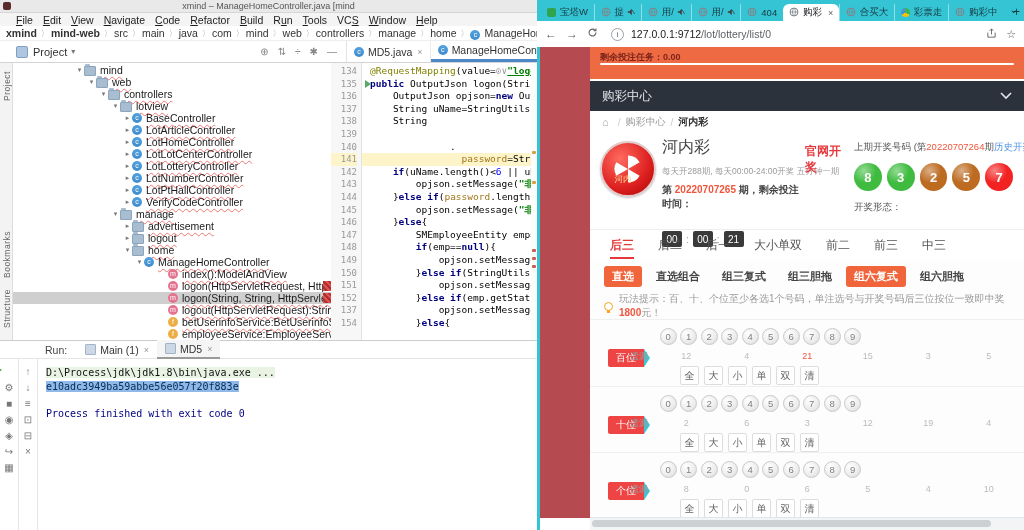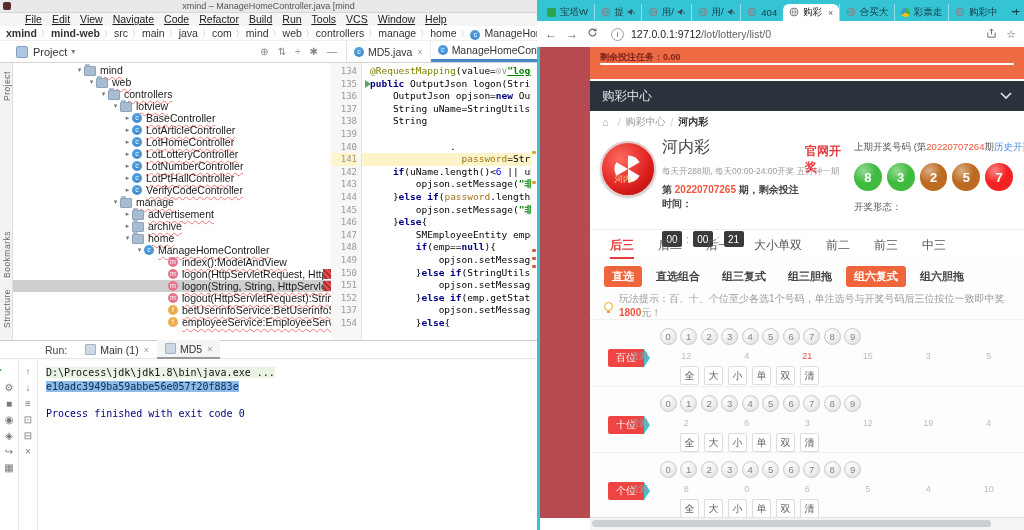--- a/index.html
+++ b/index.html
@@ -3,21 +3,21 @@
 <meta charset="utf-8">
 <style>
   html,body{margin:0;padding:0;background:#fff;}
   #app{position:relative;width:1024px;height:530px;overflow:hidden;
        font-family:"Liberation Sans",sans-serif;-webkit-font-smoothing:antialiased;}
   
   #ide{position:absolute;left:0;top:0;width:537px;height:530px;background:#fff;overflow:hidden;}
   .tbar{position:relative;height:12px;background:#e9e9e9;border-bottom:1px solid #d6d6d6;
         font-size:9px;color:#555;text-align:center;line-height:12px;}
   .appicon{position:absolute;left:3px;top:2px;width:8px;height:8px;background:#5a2b2b;border-radius:2px;}
-  .menubar{height:13px;background:#f4f4f4;font-size:10.5px;color:#1d1d1d;display:flex;padding-left:20px;text-decoration:underline;}
+  .menubar{height:13px;background:#f4f4f4;font-size:10.5px;color:#1d1d1d;display:flex;align-items:center;padding-left:11px;}
   .menubar .mi{padding:0 5px;cursor:default;}
   .menubar .mi u{text-decoration:underline;}
   .crumbs{height:14px;background:#fff;display:flex;align-items:center;font-size:10.5px;color:#333;
           padding-left:6px;white-space:nowrap;overflow:hidden;border-bottom:1px solid #eee;}
   .crumbs .ci{margin-right:2px;}
   .crumbs .sep{color:#999;font-size:8px;margin:0 2px;}
   .crumbs .b{font-weight:bold;}
   .sq{text-decoration:underline;text-decoration-style:wavy;text-decoration-color:rgba(235,80,80,.75);
       text-decoration-thickness:1px;text-underline-offset:2px;}
   .toolrow{height:21px;border-bottom:1px solid #d4d4d4;display:flex;background:#fff;}
@@ -292,20 +292,26 @@
           <div class="trow">
             <span style="width: 110px; flex: 0 0 auto;"></span>
             <span class="chev">▸</span>
             <span class="tico-r tico-class">c</span>
             <span class="sq">LotHomeController</span>
           </div>
           <div class="trow">
             <span style="width: 110px; flex: 0 0 auto;"></span>
             <span class="chev">▸</span>
             <span class="tico-r tico-class">c</span>
+            <span class="sq">LotLotCenterController</span>
+          </div>
+          <div class="trow">
+            <span style="width: 110px; flex: 0 0 auto;"></span>
+            <span class="chev">▸</span>
+            <span class="tico-r tico-class">c</span>
             <span class="sq">LotLotteryController</span>
           </div>
           <div class="trow">
             <span style="width: 110px; flex: 0 0 auto;"></span>
             <span class="chev">▸</span>
             <span class="tico-r tico-class">c</span>
             <span class="sq">LotNumberController</span>
           </div>
           <div class="trow">
             <span style="width: 110px; flex: 0 0 auto;"></span>
@@ -328,21 +334,21 @@
           <div class="trow">
             <span style="width: 110px; flex: 0 0 auto;"></span>
             <span class="chev">▸</span>
             <span class="ticon folder"></span>
             <span class="sq">advertisement</span>
           </div>
           <div class="trow">
             <span style="width: 110px; flex: 0 0 auto;"></span>
             <span class="chev">▸</span>
             <span class="ticon folder"></span>
-            <span class="sq">archive</span>
+            <span class="sq">logout</span>
           </div>
           <div class="trow">
             <span style="width: 110px; flex: 0 0 auto;"></span>
             <span class="chev">▾</span>
             <span class="ticon folder"></span>
             <span class="sq">home</span>
           </div>
           <div class="trow">
             <span style="width: 122px; flex: 0 0 auto;"></span>
             <span class="chev">▾</span>

